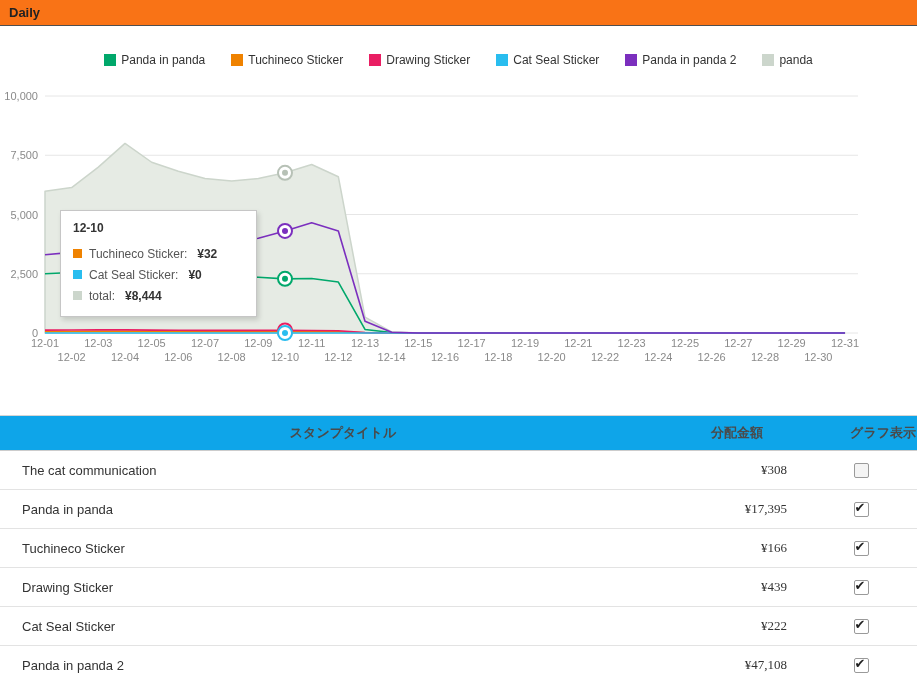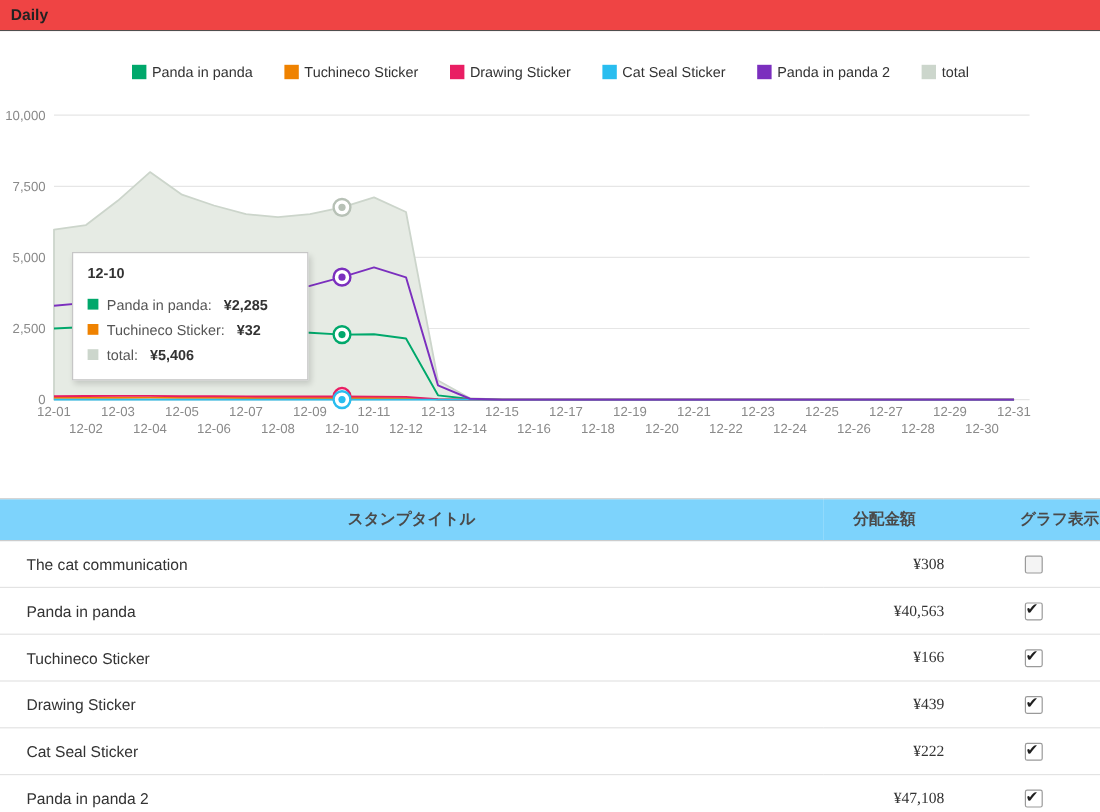--- a/index.html
+++ b/index.html
@@ -1,21 +1,21 @@
 <!DOCTYPE html>
 <html><head>
 <meta charset="utf-8">
 <style>
   html,body{margin:0;padding:0;}
   body{
     width:917px;height:677px;overflow:hidden;background:#fff;
     font-family:"Liberation Sans", sans-serif;color:#333;position:relative;
   }
   .top-bar{
-    height:25px;background:#ef4444;border-bottom:1px solid #4f4f4f;
+    height:25px;background:#f97316;border-bottom:1px solid #4f4f4f;
     display:flex;align-items:center;box-sizing:content-box;
   }
   .top-bar .daily-tab{
     font-size:13px;font-weight:bold;color:#222;padding:0 9px;cursor:default;
   }
   .chart-panel{position:relative;background:#fff;padding:26px 0 16px 0;}
   .legend{
     display:flex;justify-content:center;align-items:center;gap:26px;
     height:16px;font-size:12px;color:#333;
   }
@@ -27,21 +27,21 @@
     position:absolute;left:60px;top:184px;width:197px;box-sizing:border-box;
     background:#fff;border:1px solid #c6c6c6;box-shadow:2px 3px 5px rgba(0,0,0,.15);
     padding:10px 12px 10px 12px;font-size:12px;color:#555;z-index:5;
   }
   .tooltip-title{font-weight:bold;color:#333;margin-bottom:8px;}
   .tooltip-row{display:flex;align-items:center;gap:7px;height:21px;white-space:nowrap;}
   .tooltip-swatch{width:9px;height:9px;flex:0 0 9px;}
   .tooltip-value{font-weight:bold;color:#333;margin-left:3px;}
   .stamp-table{width:100%;border-collapse:collapse;font-size:13px;margin-top:15px;}
   .stamp-table thead th{
-    background:#7dd3fc;height:32px;font-weight:bold;color:#4a4a4a;
+    background:#0ea5e9;height:32px;font-weight:bold;color:#4a4a4a;
     border-top:1px solid #d5d5d5;border-bottom:1px solid #cccccc;font-size:13px;
   }
   th.col-title{text-align:center;}
   th.col-amount{text-align:center;padding-right:18px;width:100px;}
   th.col-graph{text-align:right;width:110px;}
   .stamp-table tbody td{border-bottom:1px solid #e3e3e3;height:36px;color:#333;background:#fff;}
   td.cell-title{padding-left:22px;text-align:left;margin-left:48px;}
   td.cell-amount{text-align:right;padding-right:18px;font-family:Liberation Serif, serif;}
   td.cell-graph{text-align:center;}
   .checkbox{
@@ -77,21 +77,21 @@
       <span class="legend-item">
         <span class="legend-swatch" style="background: rgb(41, 189, 239);"></span>
         <span>Cat Seal Sticker</span>
       </span>
       <span class="legend-item">
         <span class="legend-swatch" style="background: rgb(123, 47, 190);"></span>
         <span>Panda in panda 2</span>
       </span>
       <span class="legend-item">
         <span class="legend-swatch" style="background: rgb(204, 214, 204);"></span>
-        <span>total</span>
+        <span>panda</span>
       </span>
     </div>
   <svg class="chart" width="917" height="310">
       <line x1="45" y1="259" x2="858" y2="259" stroke="#e6e6e6" stroke-width="1"></line>
       <text x="38" y="263" text-anchor="end">0</text>
       <line x1="45" y1="199.75" x2="858" y2="199.75" stroke="#e6e6e6" stroke-width="1"></line>
       <text x="38" y="203.75" text-anchor="end">2,500</text>
       <line x1="45" y1="140.5" x2="858" y2="140.5" stroke="#e6e6e6" stroke-width="1"></line>
       <text x="38" y="144.5" text-anchor="end">5,000</text>
       <line x1="45" y1="81.25" x2="858" y2="81.25" stroke="#e6e6e6" stroke-width="1"></line>
@@ -145,33 +145,33 @@
       <circle cx="285" cy="256.39300000000003" r="3" fill="#e91e63"></circle>
       <circle cx="285" cy="259" r="7" fill="#ffffff" stroke="#29bdef" stroke-width="2"></circle>
       <circle cx="285" cy="259" r="3" fill="#29bdef"></circle>
       <circle cx="285" cy="156.9478" r="7" fill="#ffffff" stroke="#7b2fbe" stroke-width="2"></circle>
       <circle cx="285" cy="156.9478" r="3" fill="#7b2fbe"></circle>
     </svg>
   <div class="tooltip">
     <div class="tooltip-title">12-10</div>
     <div>
         <div class="tooltip-row">
-          <span class="tooltip-swatch" style="background: rgb(0, 168, 107);"></span>
-          <span>Panda in panda:</span>
-          <span class="tooltip-value">¥2,285</span>
-        </div>
-        <div class="tooltip-row">
           <span class="tooltip-swatch" style="background: rgb(239, 130, 0);"></span>
           <span>Tuchineco Sticker:</span>
           <span class="tooltip-value">¥32</span>
         </div>
         <div class="tooltip-row">
+          <span class="tooltip-swatch" style="background: rgb(41, 189, 239);"></span>
+          <span>Cat Seal Sticker:</span>
+          <span class="tooltip-value">¥0</span>
+        </div>
+        <div class="tooltip-row">
           <span class="tooltip-swatch" style="background: rgb(204, 214, 204);"></span>
           <span>total:</span>
-          <span class="tooltip-value">¥5,406</span>
+          <span class="tooltip-value">¥8,444</span>
         </div>
       </div>
   </div>
 </div>
 
 <table class="stamp-table">
   <thead>
     <tr>
       <th class="col-title">スタンプタイトル</th>
       <th class="col-amount">分配金額</th>
@@ -179,21 +179,21 @@
     </tr>
   </thead>
   <tbody>
       <tr>
         <td class="cell-title">The cat communication</td>
         <td class="cell-amount">¥308</td>
         <td class="cell-graph"><span class="checkbox"></span></td>
       </tr>
       <tr>
         <td class="cell-title">Panda in panda</td>
-        <td class="cell-amount">¥40,563</td>
+        <td class="cell-amount">¥17,395</td>
         <td class="cell-graph"><span class="checkbox checked"></span></td>
       </tr>
       <tr>
         <td class="cell-title">Tuchineco Sticker</td>
         <td class="cell-amount">¥166</td>
         <td class="cell-graph"><span class="checkbox checked"></span></td>
       </tr>
       <tr>
         <td class="cell-title">Drawing Sticker</td>
         <td class="cell-amount">¥439</td>

